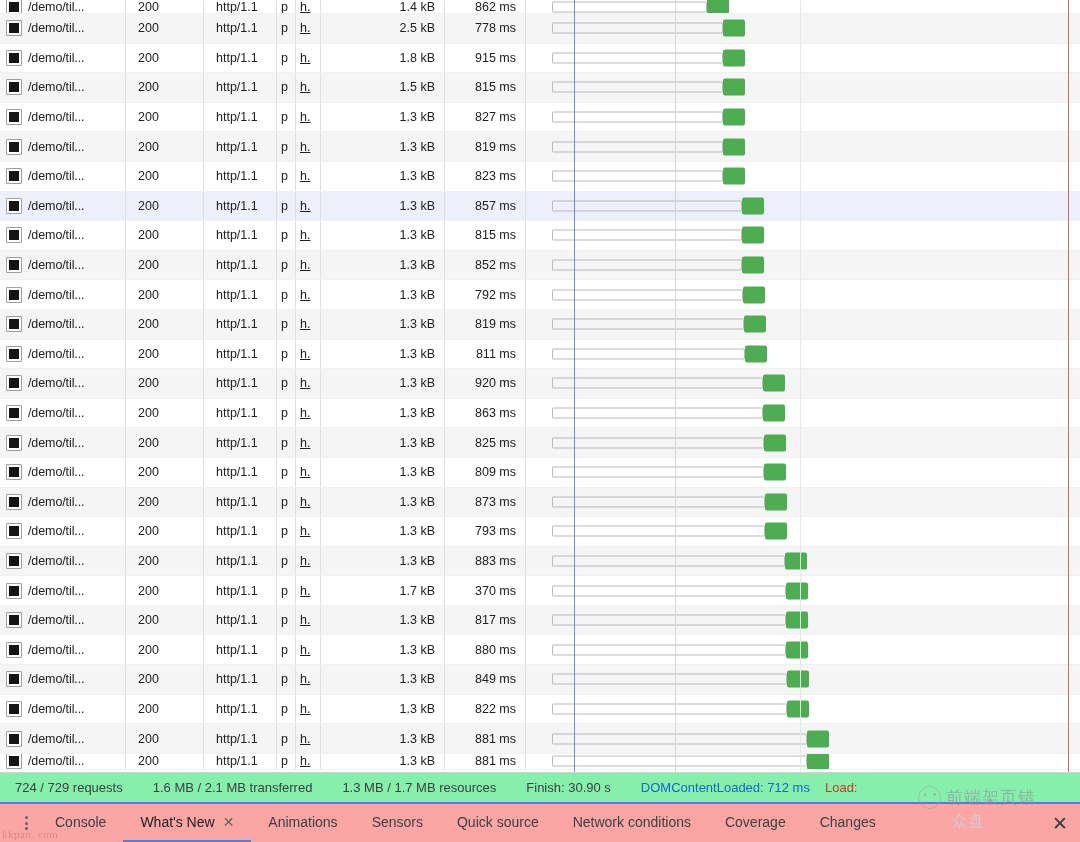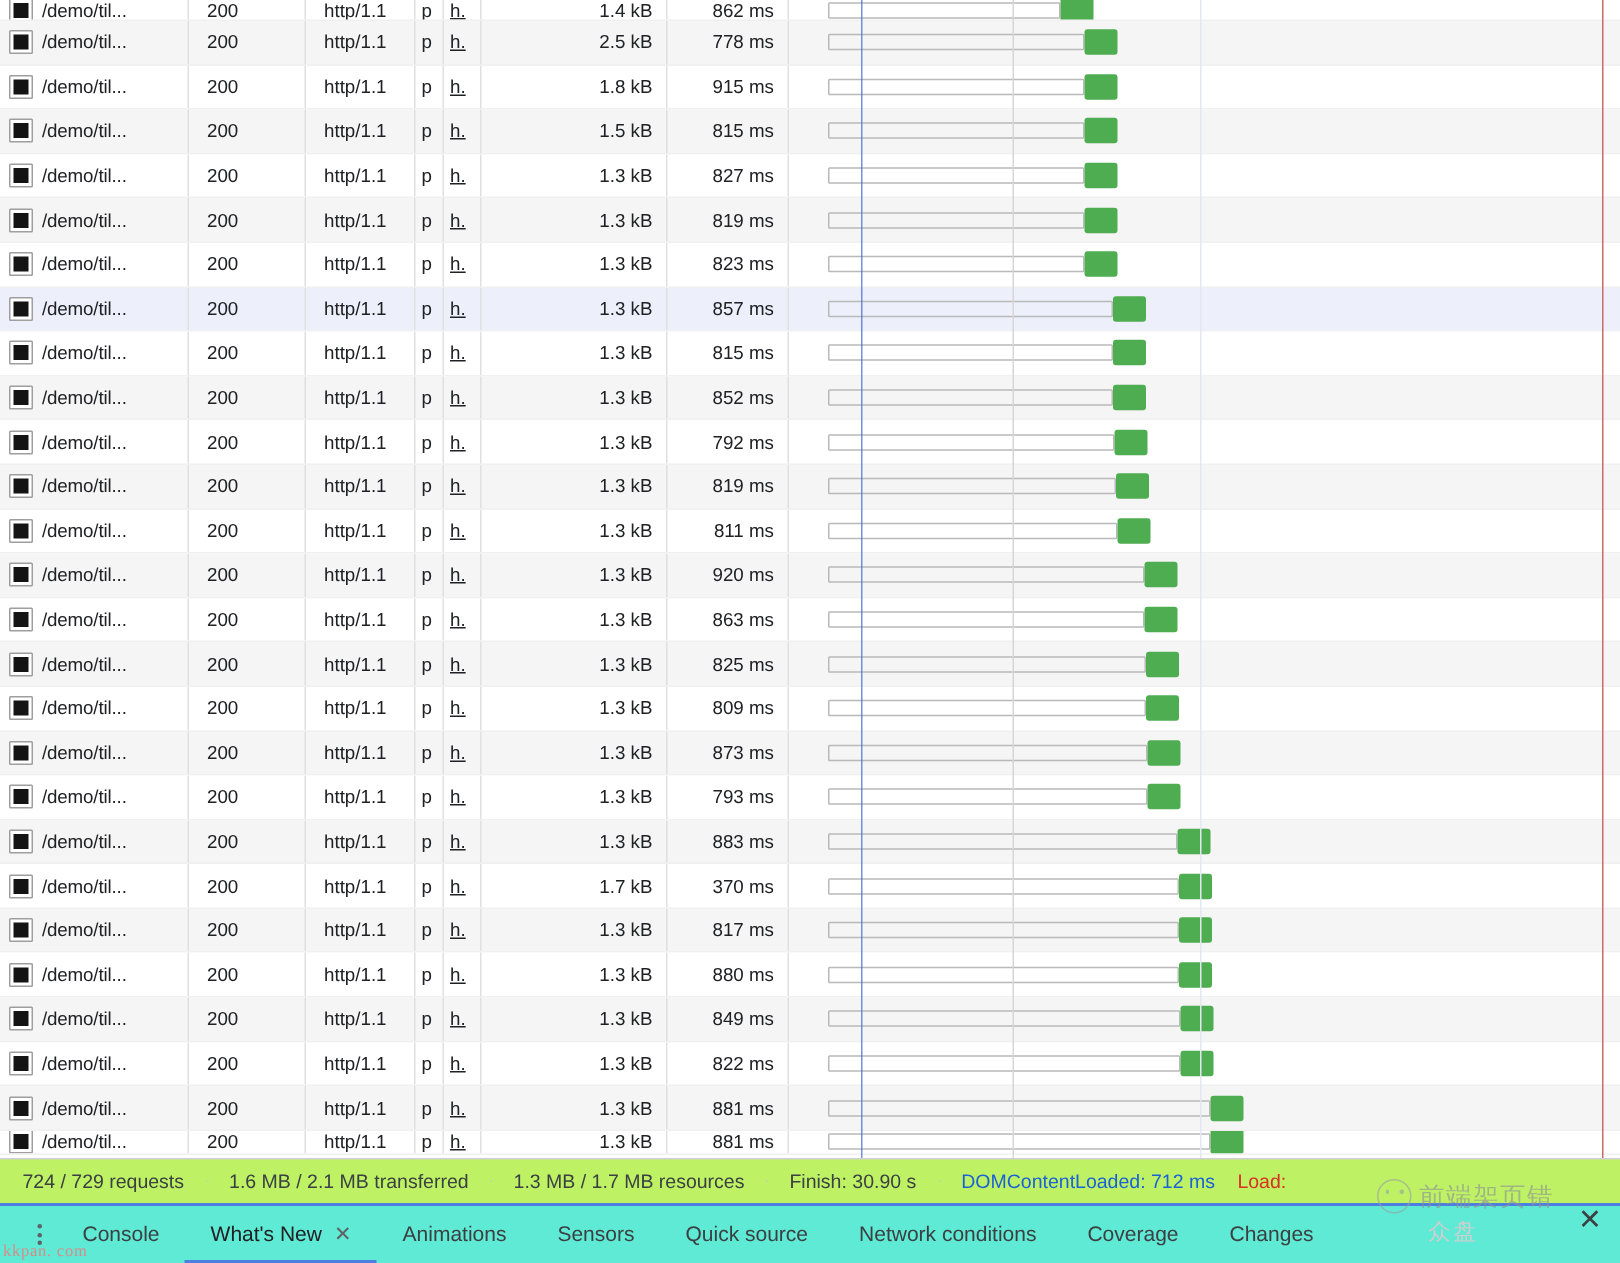--- a/index.html
+++ b/index.html
@@ -68,36 +68,36 @@
   .vline.blue{background:#3f6fd1;opacity:.75;}
   .vline.grey{background:#d6d6d6;}
   .vline.lblue{background:#e3e7f3;}
   .vline.red{background:#c96b66;}
 
   
   .summary{
     position:absolute;left:0;top:772px;width:1080px;height:32px;
     box-sizing:border-box;
     border-top:1px solid #d0d0d0;border-bottom:2px solid #4c7fe0;
-    background:#bef264;
+    background:#86efac;
     display:flex;align-items:center;
     font-size:13px;color:#3c4043;
   }
   .sm-item{padding:0 15px;position:relative;white-space:nowrap;}
   .sm-item + .sm-item::before{
     content:"";position:absolute;left:0;top:7px;bottom:7px;width:1px;background:#c8c8c8;
   }
   .sm-dcl{color:#1a62d6;}
   .sm-load{color:#d93025;}
 
   
   .drawer{
     position:absolute;left:0;top:804px;width:1080px;height:38px;
-    box-sizing:border-box;background:#5eead4;
-    display:flex;align-items:flex-start;
+    box-sizing:border-box;background:#fca5a5;
+    display:flex;align-items:center;
   }
   .kebab{
     width:24px;height:38px;display:flex;flex-direction:column;
     align-items:center;justify-content:center;gap:2.5px;margin-left:14px;flex:0 0 24px;
   }
   .kebab i{display:block;width:3px;height:3px;border-radius:50%;background:#5f6368;}
   .tabs{display:flex;align-items:stretch;height:38px;flex:1;}
   .tab{
     display:flex;align-items:center;gap:7px;
     padding:0 17px;height:38px;box-sizing:border-box;

